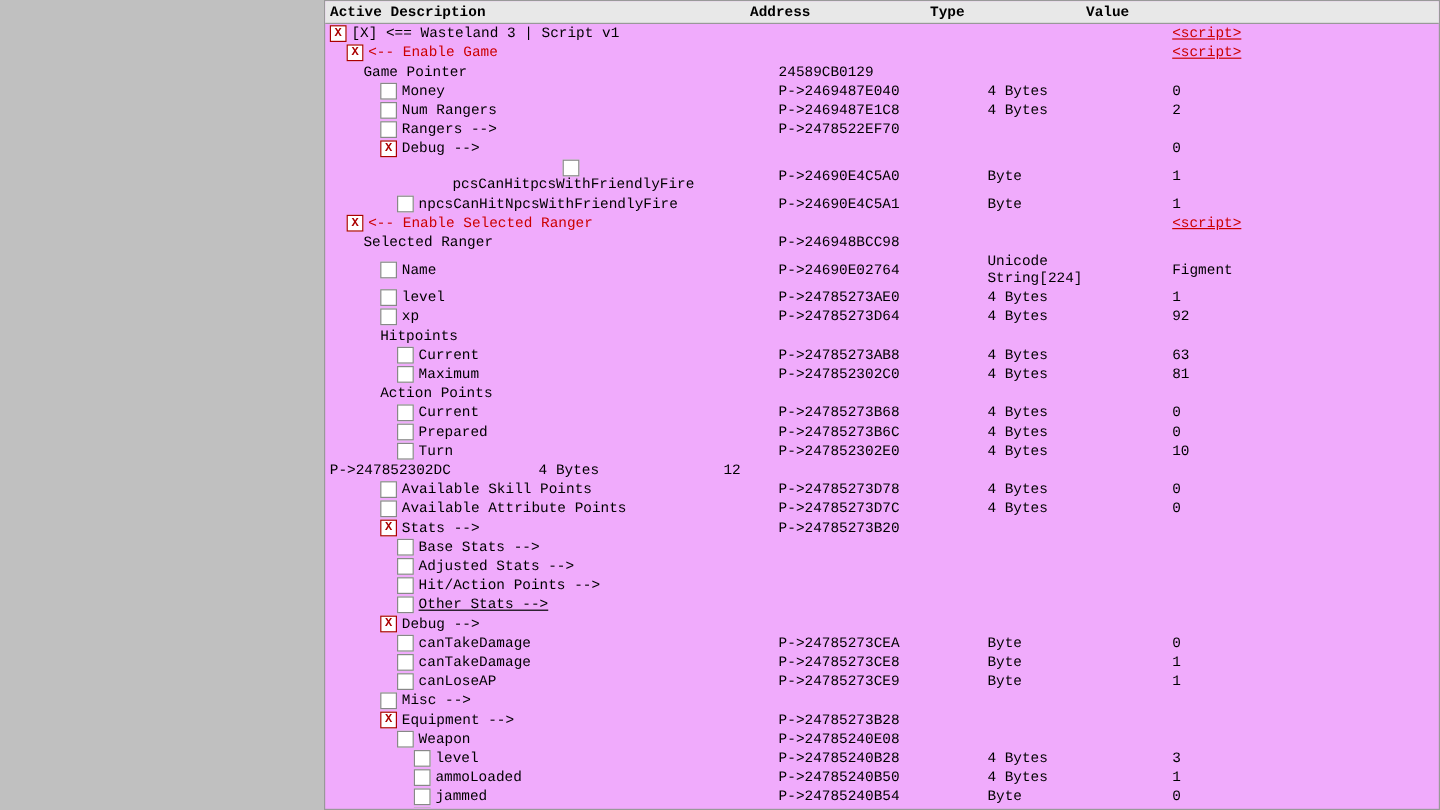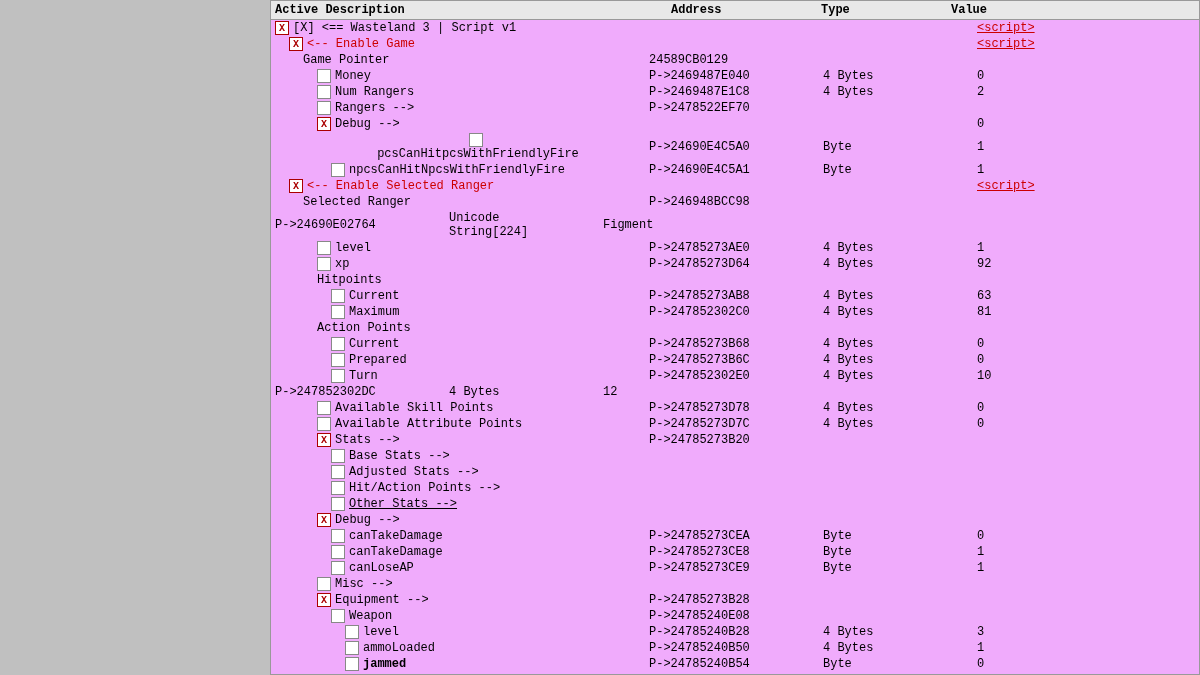--- a/index.html
+++ b/index.html
@@ -22,21 +22,21 @@
       border: 1px solid #999;
     }
     .table-header {
       display: flex;
       background: #e8e8e8;
       border-bottom: 1px solid #999;
       padding: 2px 4px;
       font-weight: bold;
     }
     .col-desc { width: 350px; }
-    .col-addr { width: 150px; margin-left: 46px; }
+    .col-addr { width: 150px; }
     .col-type { width: 130px; }
     .col-val  { width: 120px; }
 
     .table-body {
       overflow-y: auto;
       height: calc(675px - 22px);
     }
     .row {
       display: flex;
       align-items: center;
@@ -184,20 +184,24 @@
       </div>
       <div class="row">
         <div class="row-desc" style="padding-left: 28px;">
           <span>Selected Ranger</span>
         </div>
         <div class="row-addr">P-&gt;246948BCC98</div>
         <div class="row-type"></div>
         <div class="row-val"></div>
       </div>
       <div class="row">
+        <div class="row-desc" style="padding-left: 42px;">
+          <div class="chk"></div>
+          <span>Name</span>
+        </div>
         <div class="row-addr">P-&gt;24690E02764</div>
         <div class="row-type">Unicode String[224]</div>
         <div class="row-val">Figment</div>
       </div>
       <div class="row">
         <div class="row-desc" style="padding-left: 42px;">
           <div class="chk"></div>
           <span>level</span>
         </div>
         <div class="row-addr">P-&gt;24785273AE0</div>
@@ -417,21 +421,21 @@
       <div class="row">
         <div class="row-desc" style="padding-left: 70px;">
           <div class="chk"></div>
           <span>ammoLoaded</span>
         </div>
         <div class="row-addr">P-&gt;24785240B50</div>
         <div class="row-type">4 Bytes</div>
         <div class="row-val">1</div>
       </div>
       <div class="row">
-        <div class="row-desc" style="padding-left: 70px; font-weight: bold;">
+        <div class="row-desc" style="padding-left: 70px;">
           <div class="chk"></div>
           <span>jammed</span>
         </div>
         <div class="row-addr">P-&gt;24785240B54</div>
         <div class="row-type">Byte</div>
         <div class="row-val">0</div>
       </div>
       <div class="row">
         <div class="row-desc" style="padding-left: 70px;">
           <div class="chk"></div>

